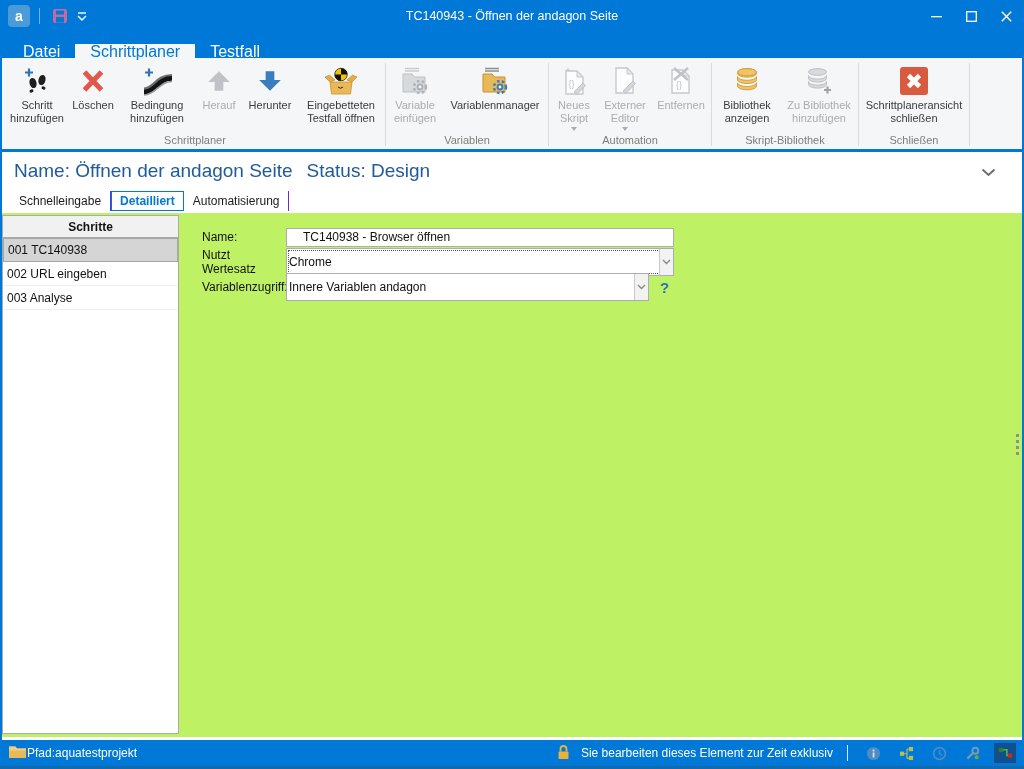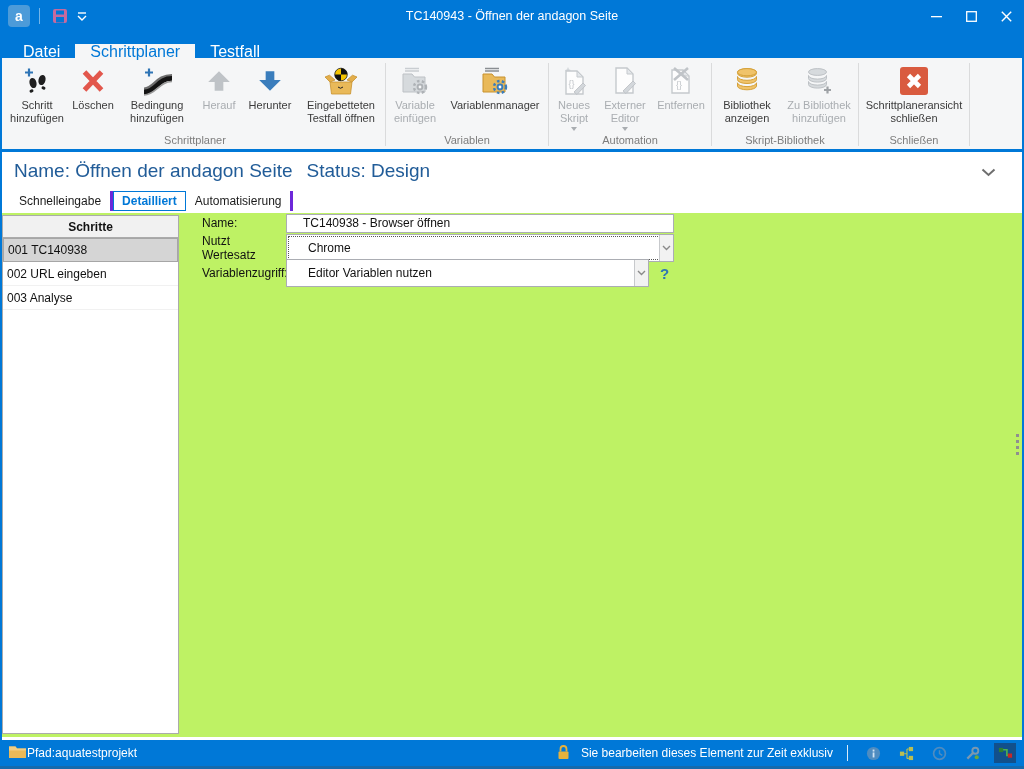--- a/index.html
+++ b/index.html
@@ -36,35 +36,35 @@
   .rgroup-label { text-align:center; font-size:11px; color:#7D7D7D; padding-bottom:3px; }
   .rsep { width:1px; background:#DADBDC; margin:5px 1px 3px; }
 
   
   .doc-header { height:37px; background:#fff; display:flex; align-items:center; padding-left:12px; position:relative; color:#215C98; font-size:19px; }
   .doc-header .gap { width:14px; }
   .collapse-btn { position:absolute; right:26px; top:8px; }
 
   
   .subtabs { height:24px; display:flex; align-items:center; padding-left:8px; font-size:12px; }
-  .subtab { padding:3px 9px; color:#1a1a1a; border-right:3px solid #6d28d9; }
+  .subtab { padding:3px 9px; color:#1a1a1a; border-right:1px solid #6d28d9; }
   .subtab.active { color:#0078D7; font-weight:bold; border:1px solid #0078D7; padding:2px 8px; }
 
   
   .main { position:relative; height:524px; background:#bef264; }
   .steps-panel { position:absolute; left:0; top:2px; width:177px; height:519px; border:1px solid #ABABAB; background:#fff; }
   .steps-header { height:22px; background:#F1F1F1; border-bottom:1px solid #ABABAB; font-size:12px; font-weight:bold; display:flex; align-items:center; justify-content:center; color:#111; }
   .step-item { height:24px; display:flex; align-items:center; padding-left:4px; font-size:12px; color:#111; border-bottom:1px solid #F1F1F1; }
   .step-item.selected { background:#D5D5D5; border:1px solid #A6A6A6; }
 
-  .form { position:absolute; left:200px; top:0; }
+  .form { position:absolute; left:200px; top:14px; }
   .frow { display:flex; align-items:center; margin-bottom:5px; height:20px; }
   .flabel { width:84px; font-size:12px; color:#111; }
   .name-input { width:388px; height:19px; border:1px solid #ABADB3; font-family:inherit; font-size:12px; padding:1px 16px; color:#111; }
-  .combo { position:relative; height:28px; border:1px solid #ABADB3; background:#fff; display:flex; align-items:center; font-size:12px; color:#111; padding-left:21px; }
+  .combo { position:relative; height:28px; border:1px solid #ABADB3; background:#fff; display:flex; align-items:center; font-size:12px; color:#111; padding-left:2px; }
   .combo.focused { outline:1px dotted #555; outline-offset:-3px; }
   .combo-w388 { width:388px; }
   .combo-w363 { width:363px; }
   .combo-arrow { position:absolute; right:0; top:0; bottom:0; width:14px; background:#F2F2F2; border-left:1px solid #C7C9CC; display:flex; align-items:center; justify-content:center; }
   .help-q { margin-left:11px; color:#2E74B5; font-weight:bold; font-size:15px; }
 
   .grip { position:absolute; right:3px; top:221px; display:flex; flex-direction:column; gap:3px; }
   .grip span { width:3px; height:3px; background:#8F8F8F; }
 
   
@@ -358,21 +358,21 @@
             <span class="combo-arrow">
               <svg width="9" height="6" viewBox="0 0 9 6">
                   <path d="M1 1 l3.5 3.5 3.5 -3.5" fill="none" stroke="#8A8A8A" stroke-width="1.4"></path>
                 </svg>
             </span>
           </div>
         </div>
         <div class="frow">
           <span class="flabel">Variablenzugriff:</span>
           <div class="combo combo-w363">
-            <span>Editor Variablen nutzen</span>
+            <span>Innere Variablen andagon</span>
             <span class="combo-arrow">
               <svg width="9" height="6" viewBox="0 0 9 6">
                   <path d="M1 1 l3.5 3.5 3.5 -3.5" fill="none" stroke="#8A8A8A" stroke-width="1.4"></path>
                 </svg>
             </span>
           </div>
           <span class="help-q">?</span>
         </div>
       </div>
 

